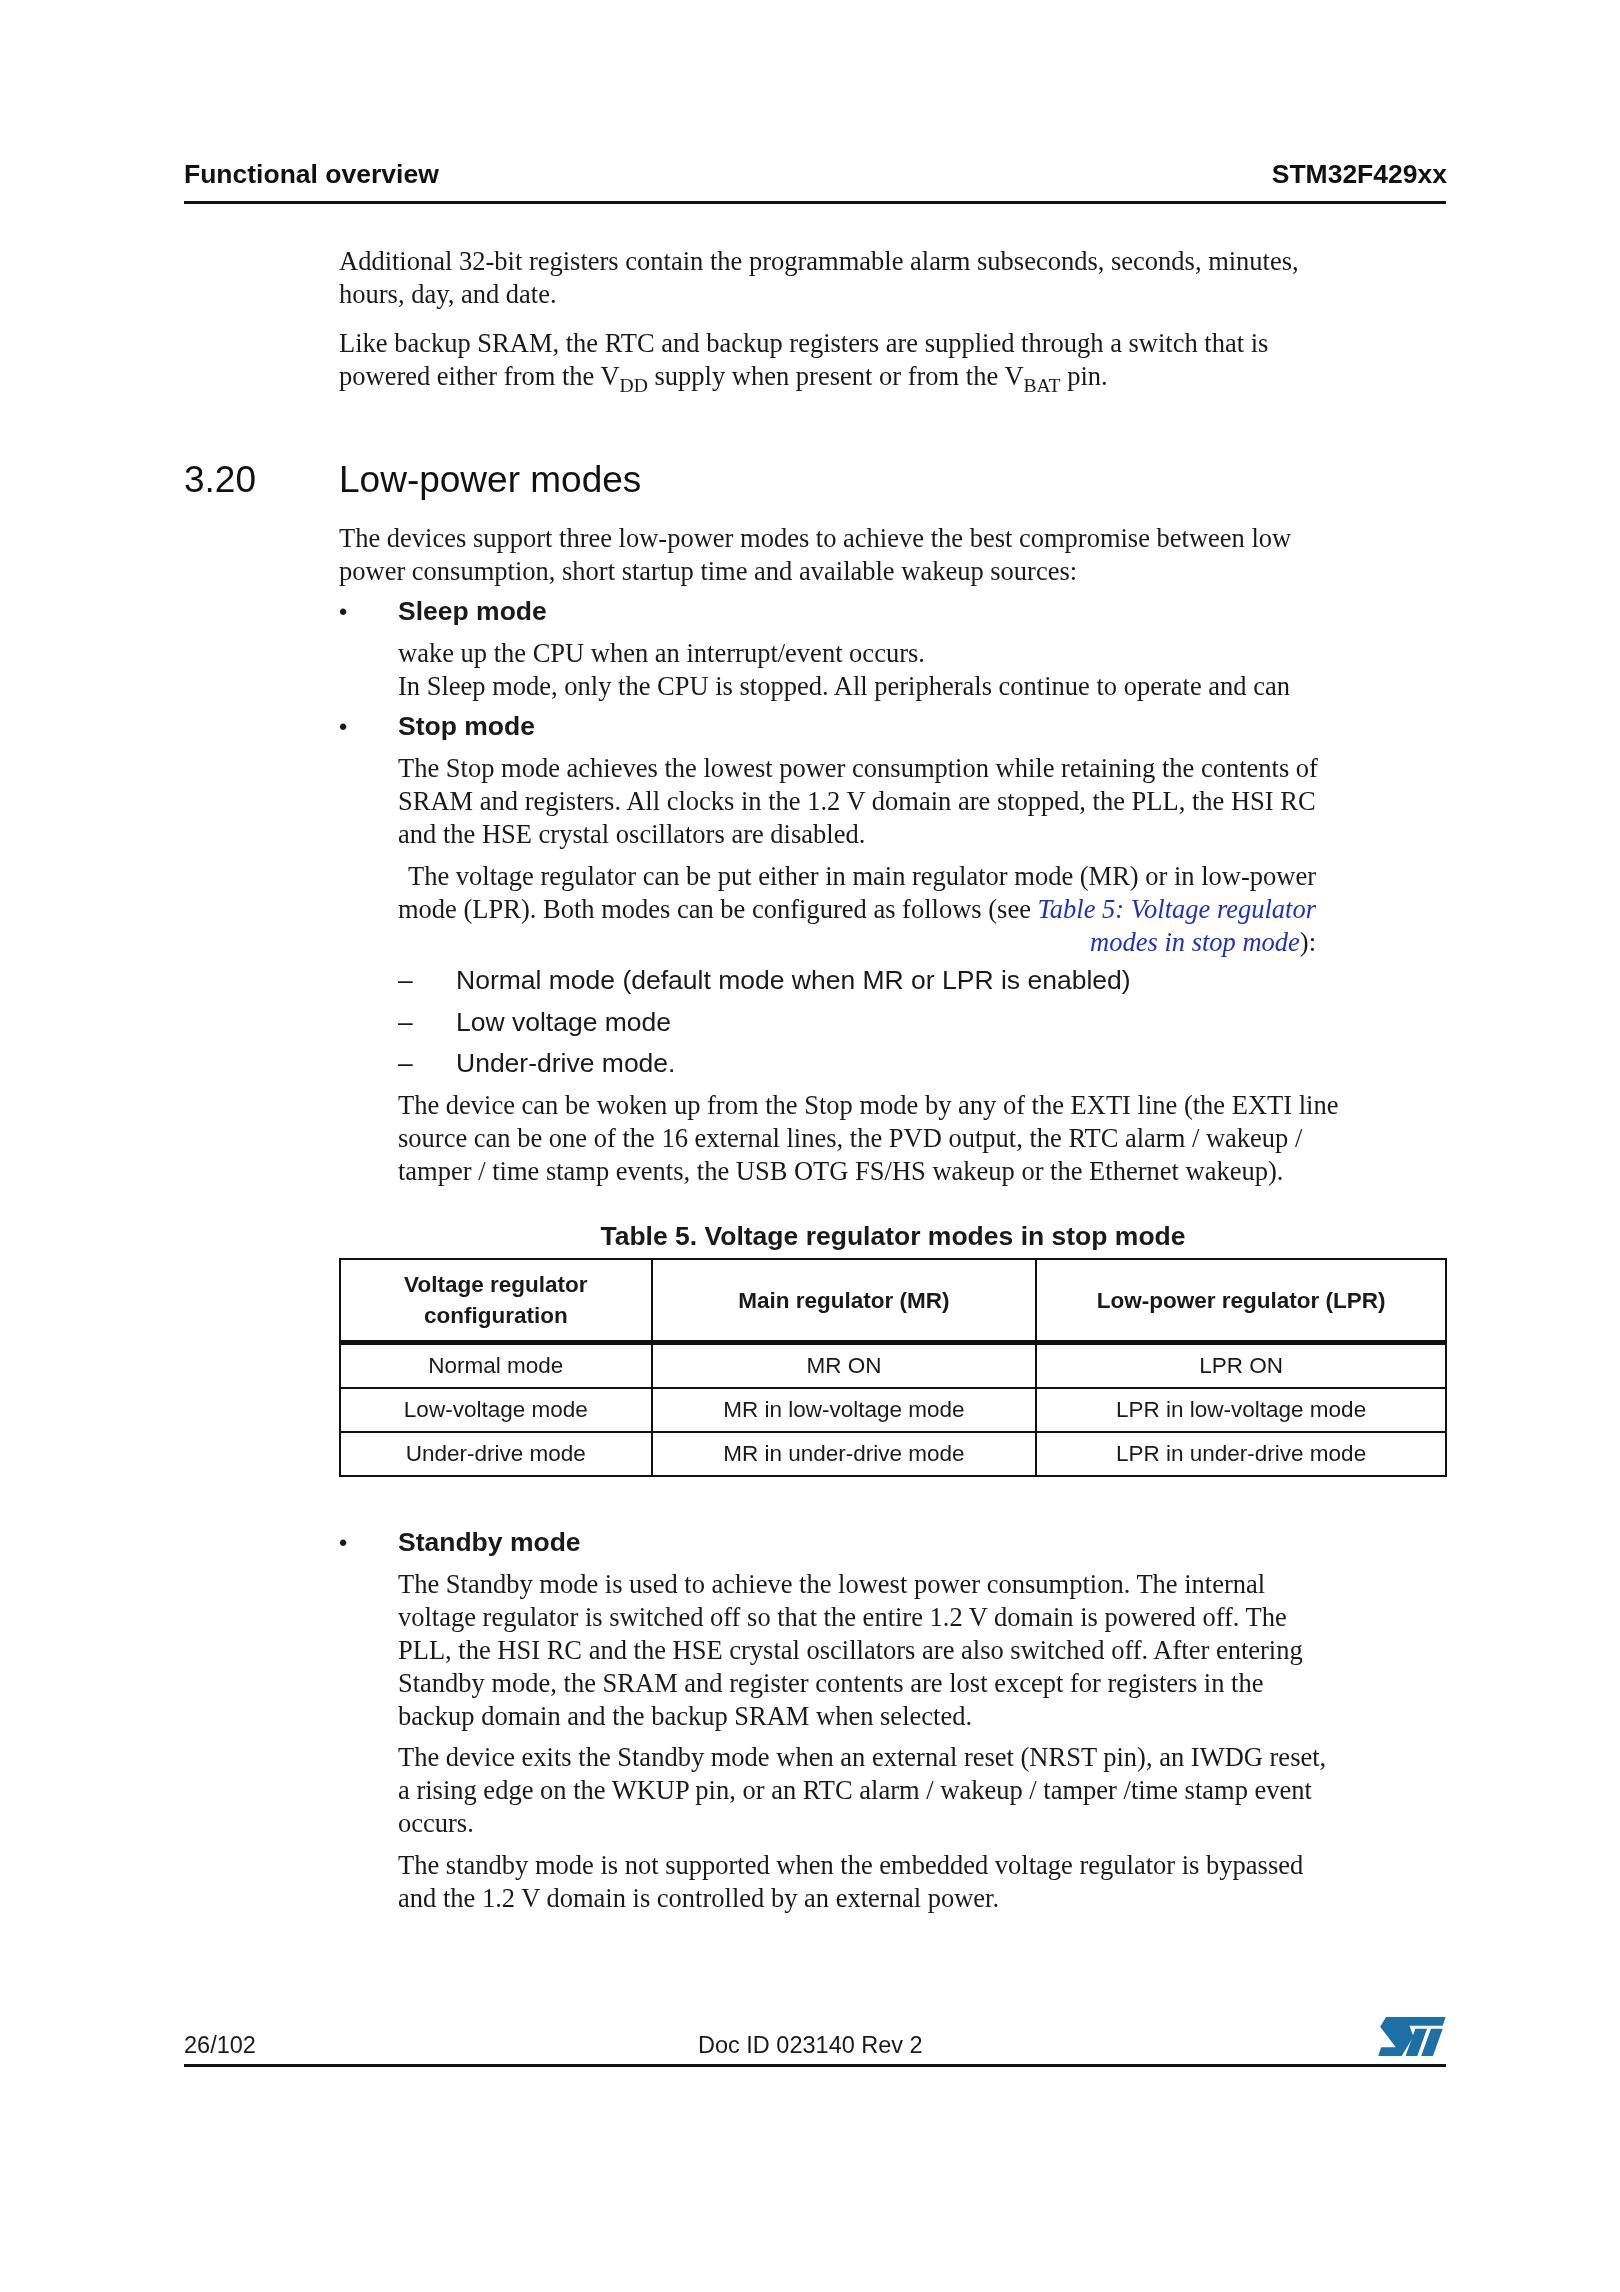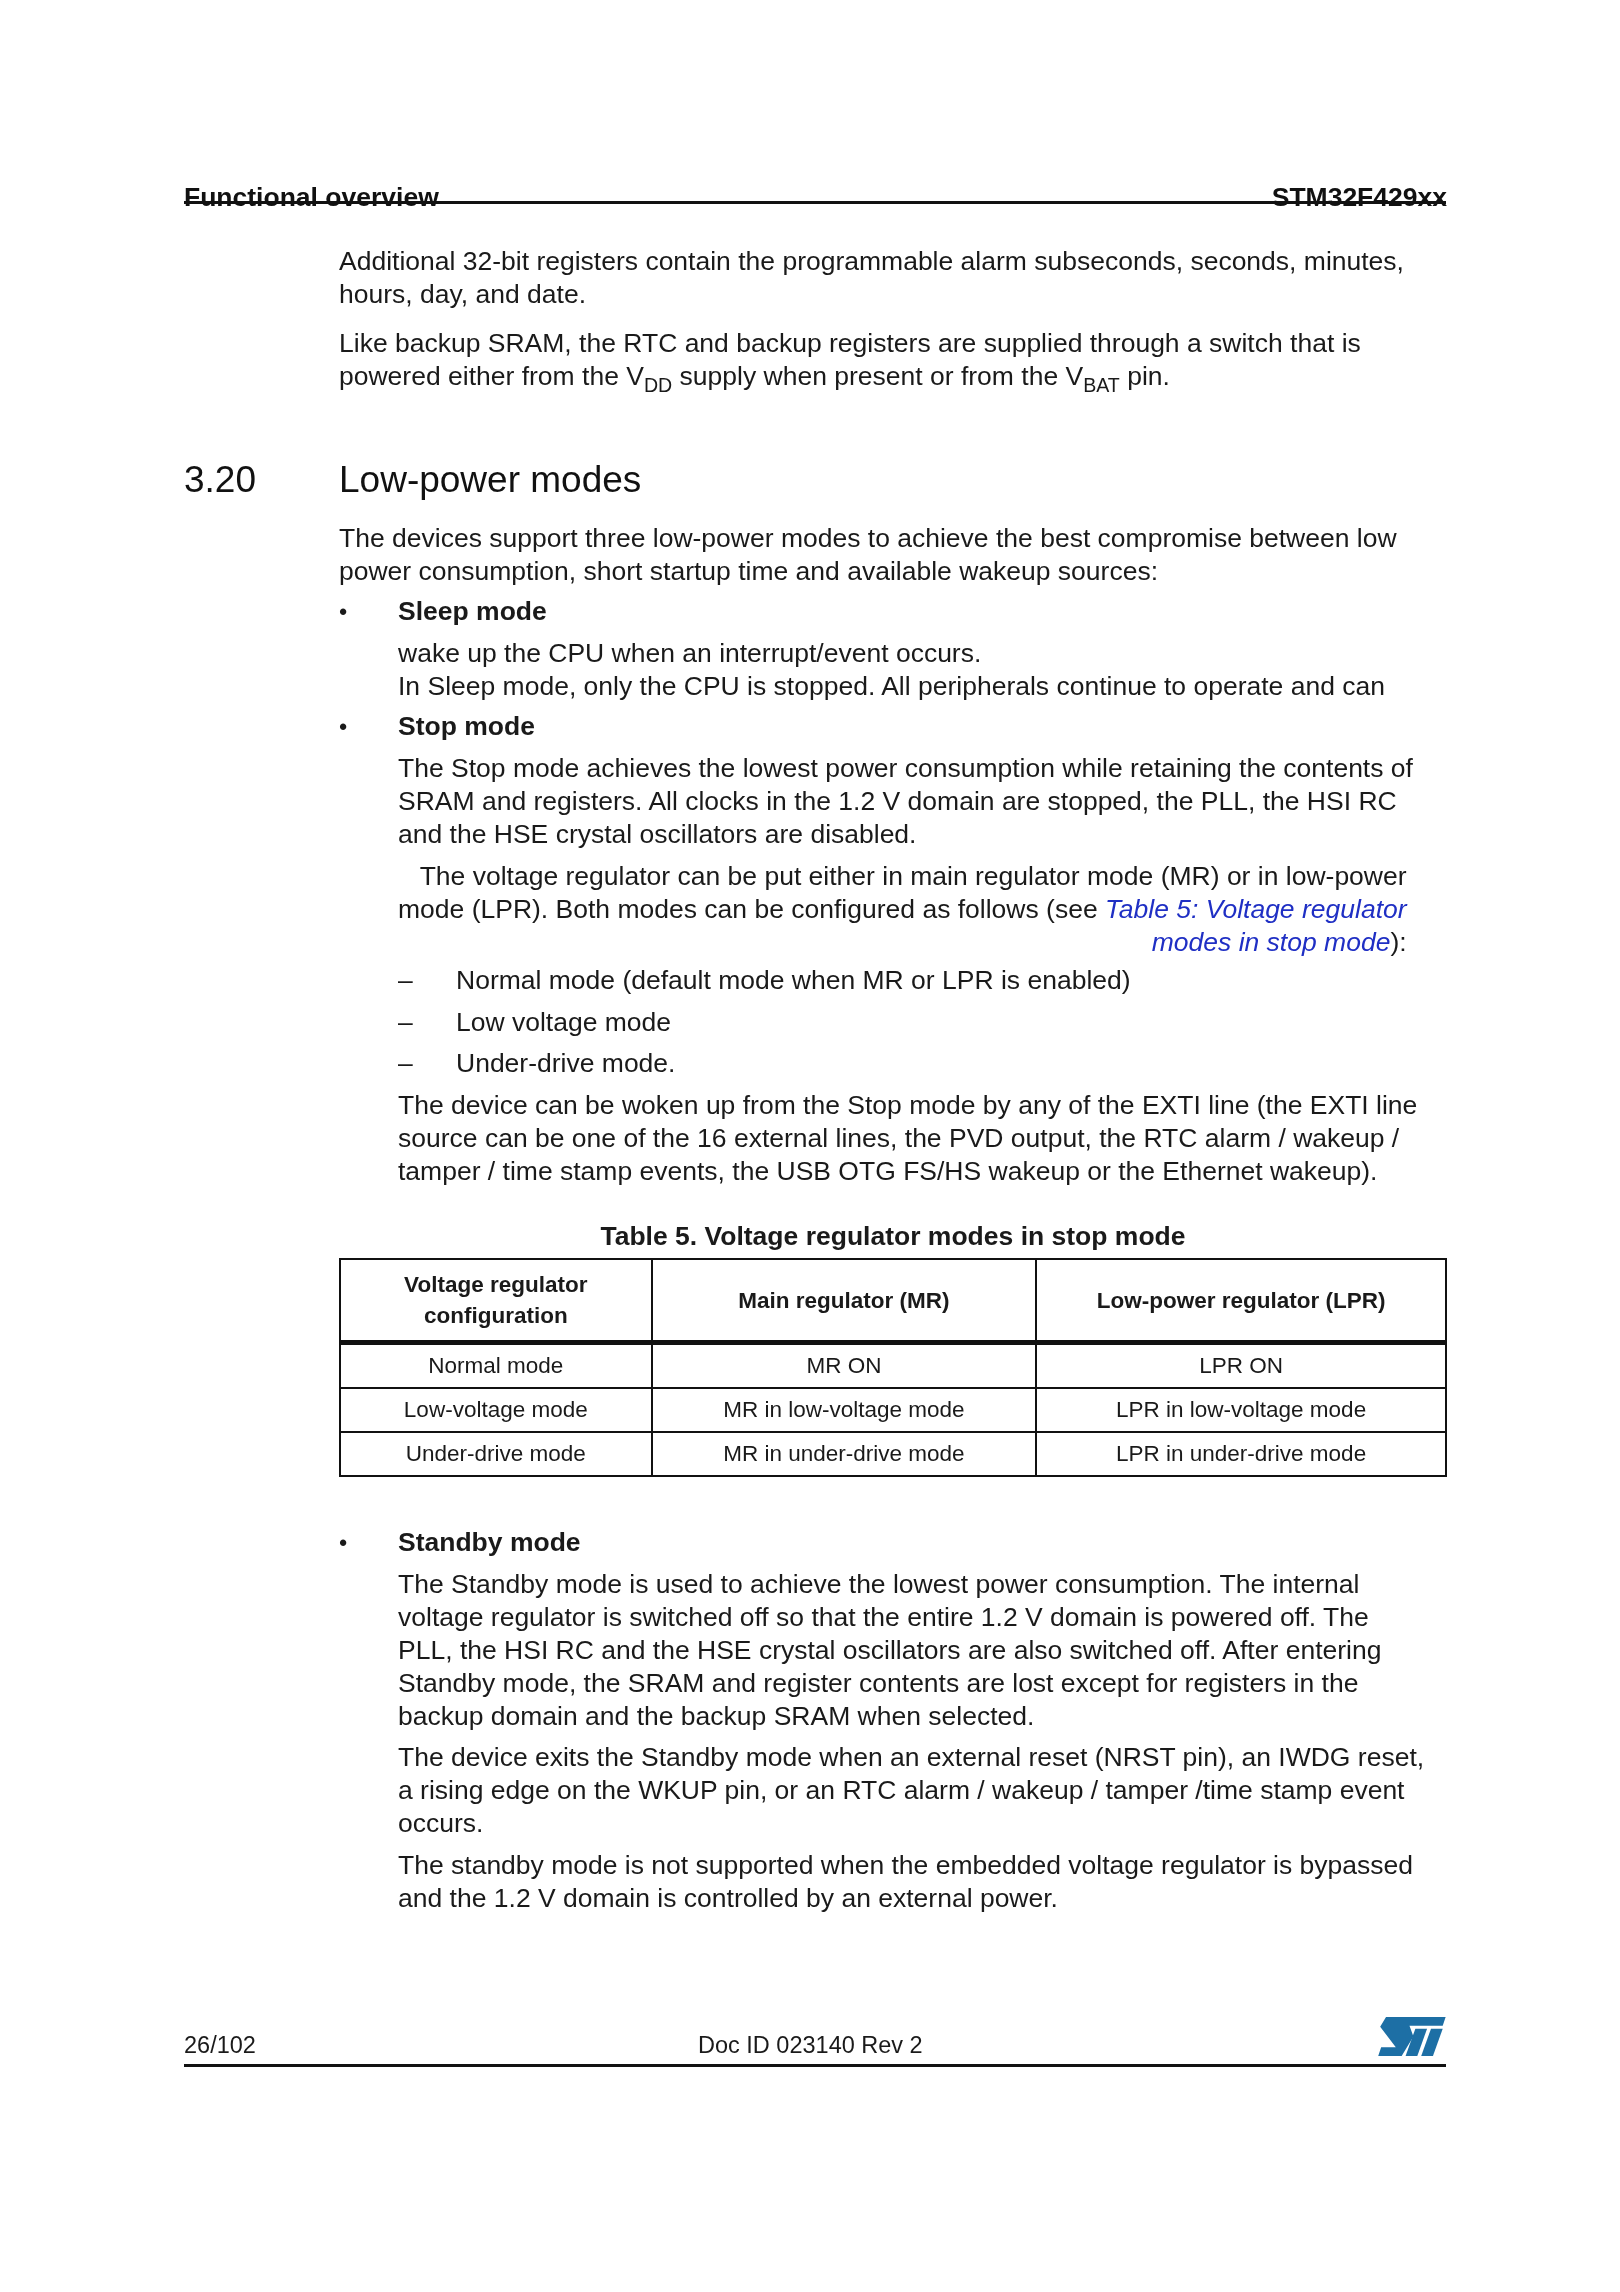--- a/index.html
+++ b/index.html
@@ -1,23 +1,23 @@
 <!DOCTYPE html>
 <html><head>
 <meta charset="utf-8">
 <style>
   html, body { margin: 0; padding: 0; background: #ffffff; }
   body { width: 1620px; height: 2293px; position: relative; overflow: hidden;
          font-family: "Liberation Sans", sans-serif; color: #1a1a1a; }
   .abs { position: absolute; }
-  .hdr { top: 159px; font-weight: bold; font-size: 26.5px; color: #111; margin-top: 23px; }
+  .hdr { top: 159px; font-weight: bold; font-size: 26.5px; color: #111; }
   .hdr-left { left: 184px; }
   .hdr-right { right: 173px; }
   .rule { left: 184px; width: 1262px; height: 2.9px; background: #111; }
-  .para { font-size: 26.5px; line-height: 33px; }
+  .para { font-size: 26.5px; line-height: 33px; font-family: Liberation Serif, serif; }
   .sec-num { left: 184px; top: 459px; font-size: 37px; color: #111; }
   .sec-title { left: 339px; top: 459px; font-size: 37px; color: #111; }
   .bullet { left: 339px; font-size: 23.5px; }
   .bhead { left: 398px; font-size: 26.5px; font-weight: bold; }
   .dash { left: 398px; font-size: 26.5px; }
   .dtext { left: 456px; font-size: 26.5px; }
   .link { color: #1f2fc4; font-style: italic; }
   sub { font-size: 19.6px; vertical-align: -6.9px; line-height: 0; text-align: right; }
   .tcap { left: 339px; width: 1108px; top: 1221px; text-align: center; font-weight: bold; font-size: 26.5px; }
   table.t { position: absolute; left: 339px; top: 1258px; width: 1108px; border-collapse: collapse;

